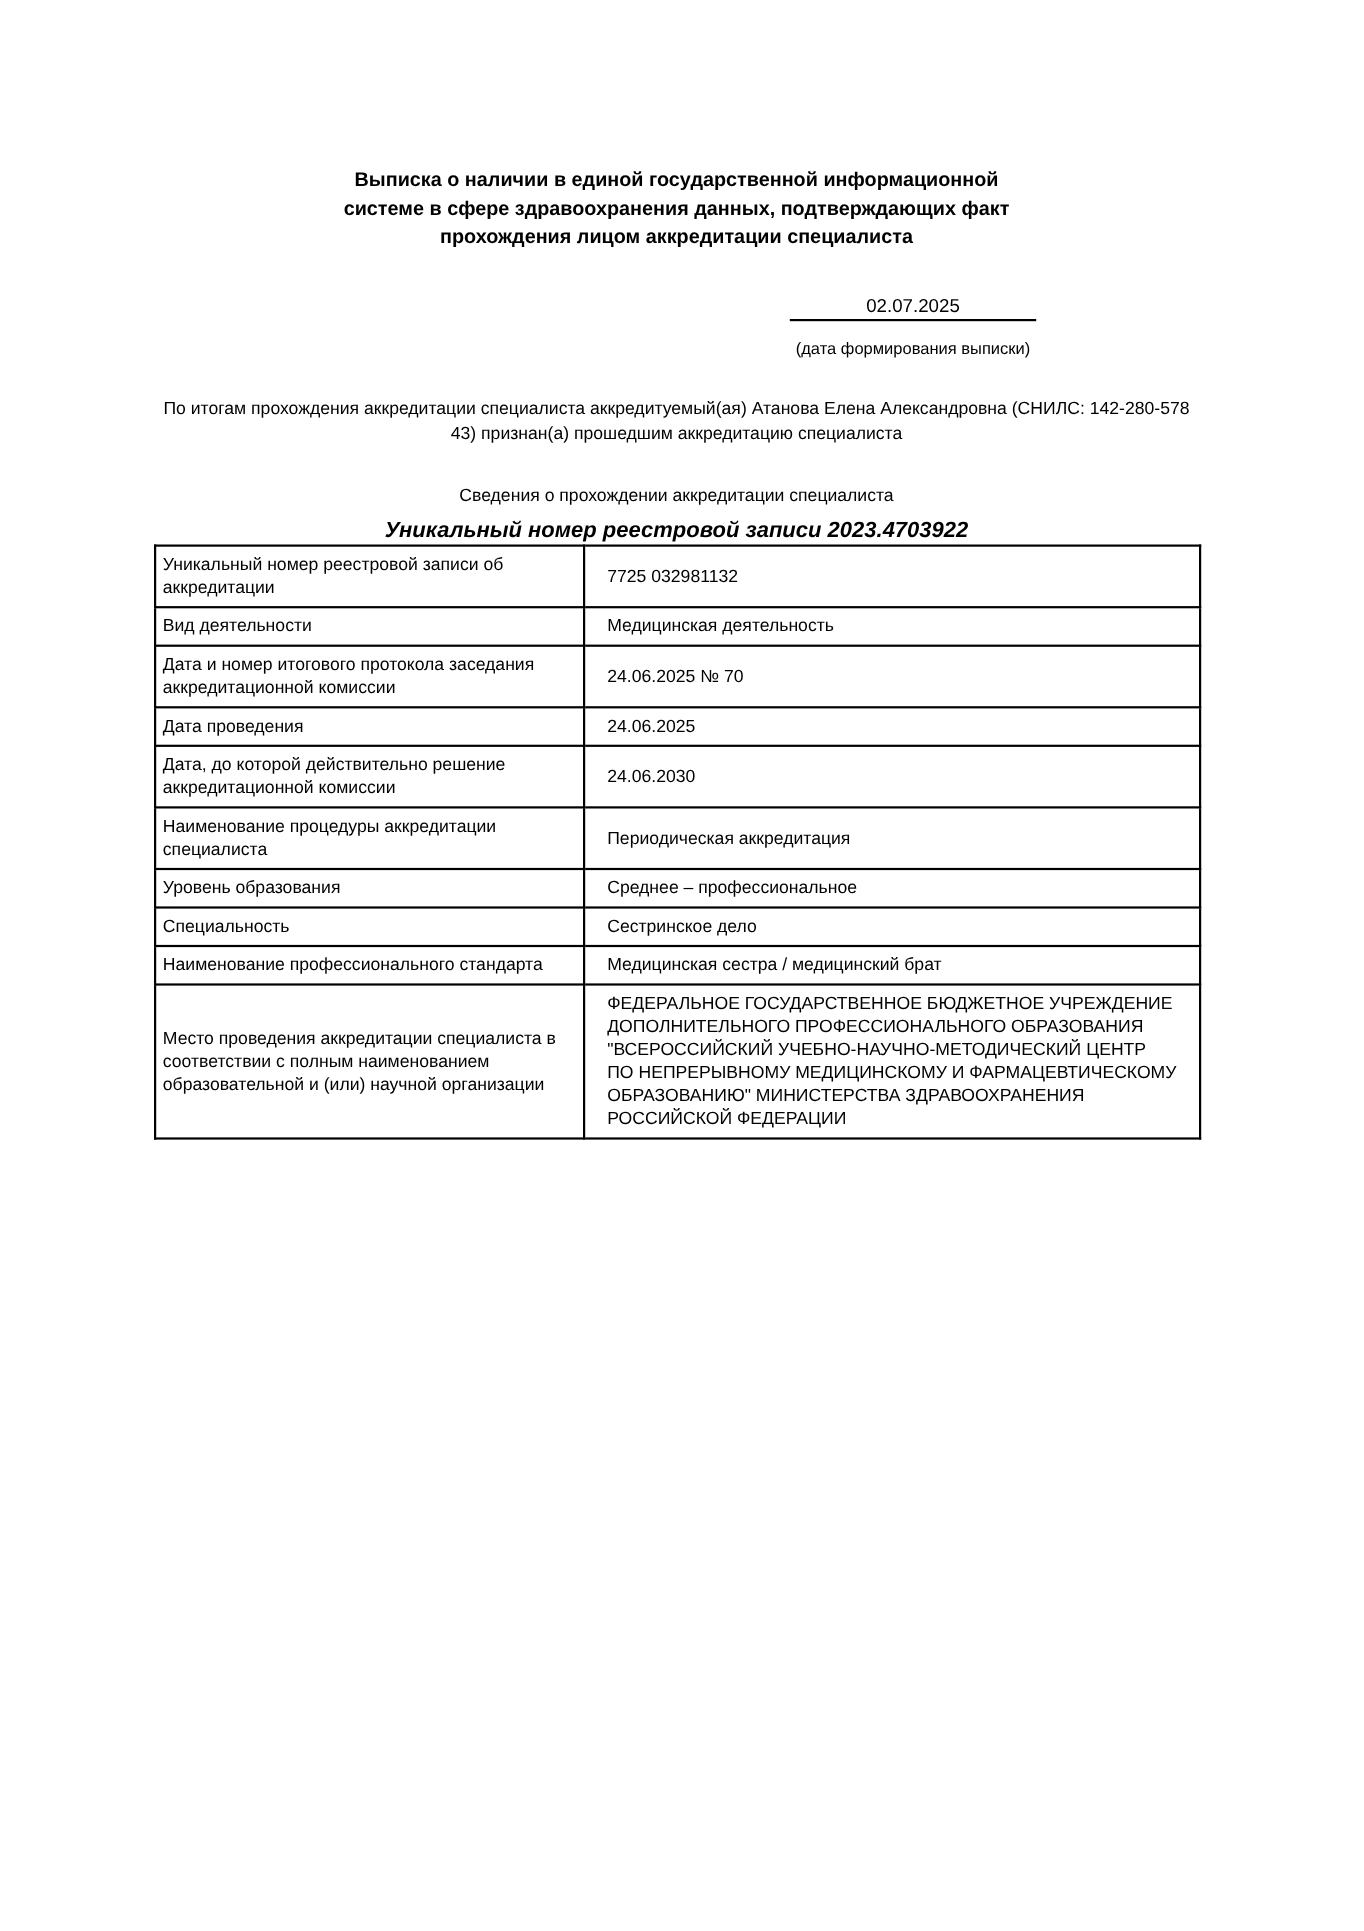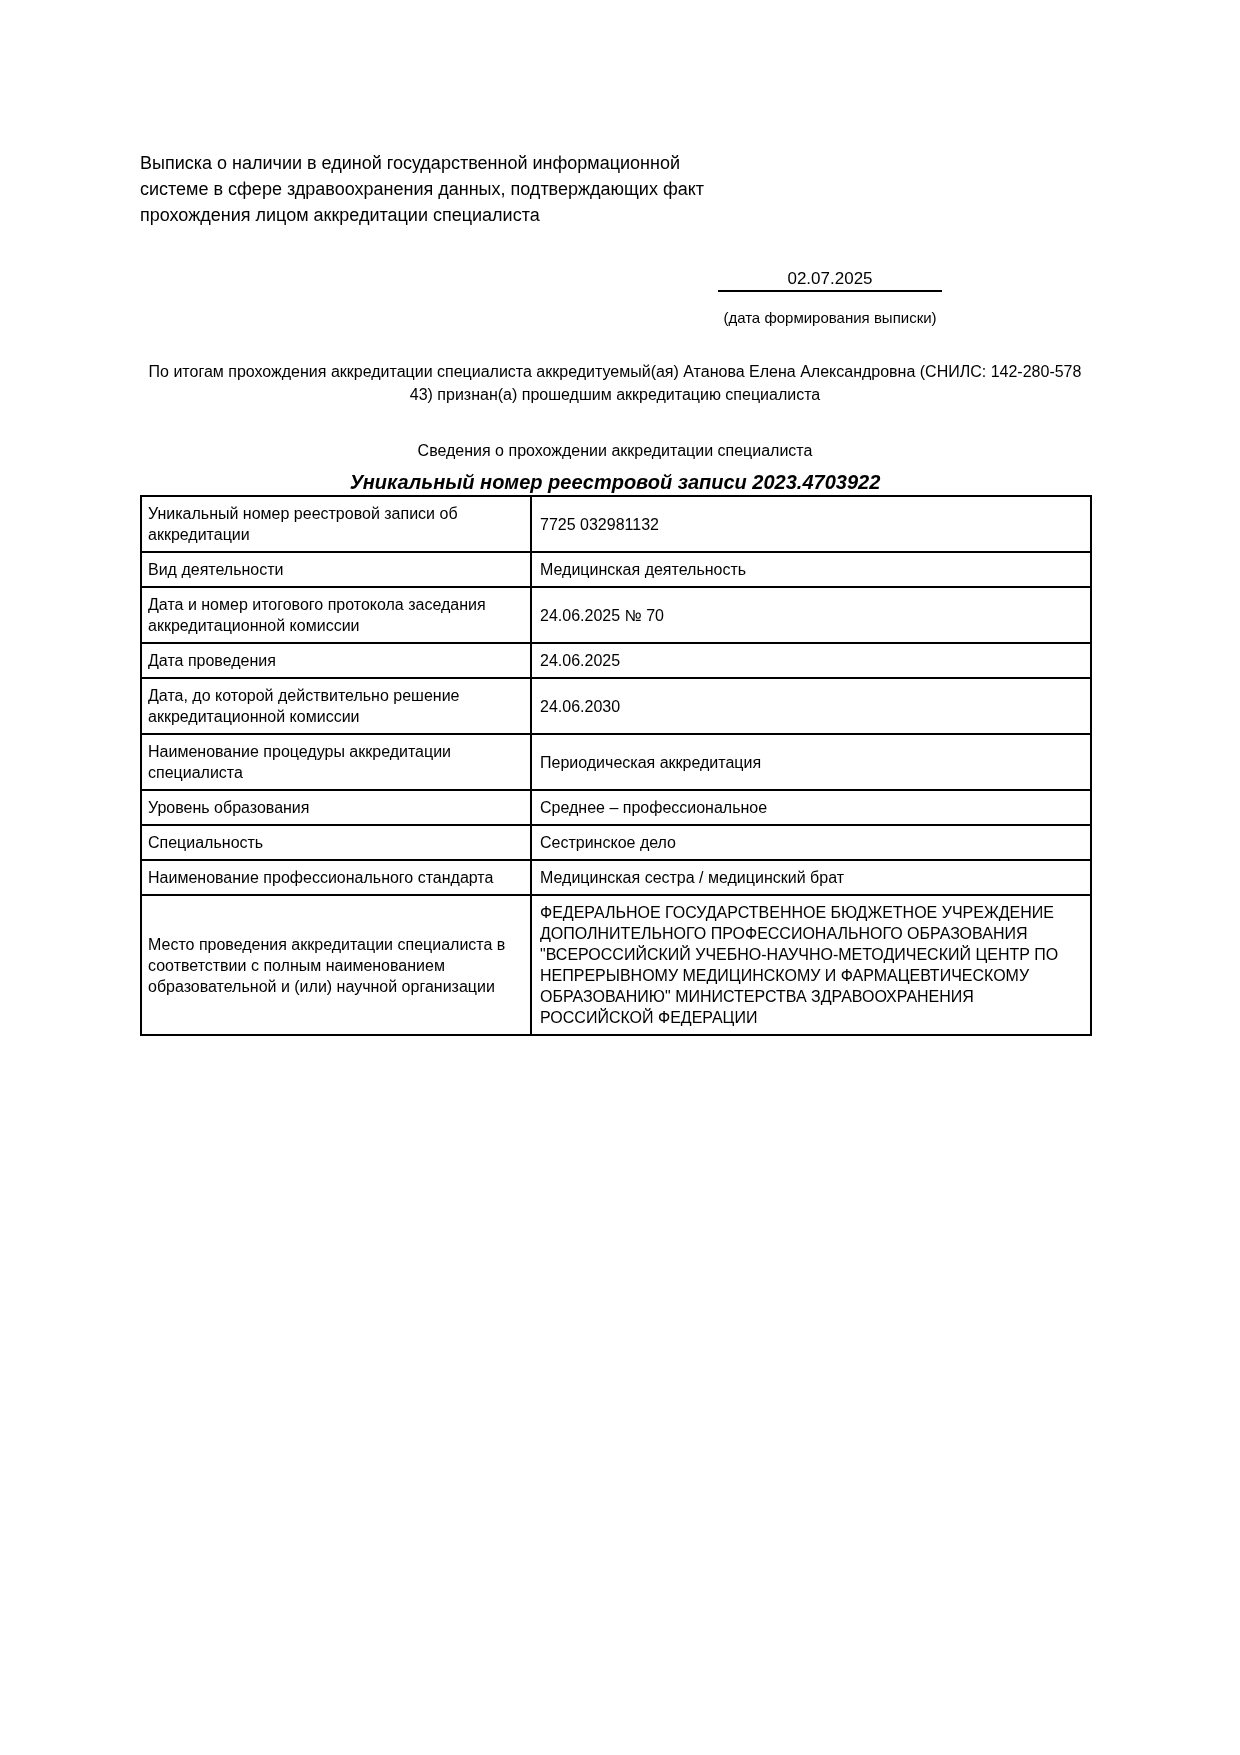--- a/index.html
+++ b/index.html
@@ -15,22 +15,23 @@
     height: 1755px;
     background: #ffffff;
     overflow: hidden;
   }
   .content {
     padding: 150px 150px 0 140px; 
   }
   .doc-title {
     margin: 0;
     font-size: 18px;
-    font-weight: normal;
+    font-weight: bold;
     line-height: 26px;
+    text-align: center;
   }
   .date-block {
     width: 224px;
     margin: 40px 0 0 578px;
     text-align: center;
   }
   .date-value {
     font-size: 17px;
     line-height: 21px;
     padding-bottom: 1px;
@@ -74,21 +75,21 @@
     line-height: 21px;
     vertical-align: middle;
     word-wrap: break-word;
   }
   td.cell-label {
     width: 390px;
     padding: 6px 4px 6px 6px;
   }
   td.cell-value {
     width: 560px;
-    padding: 6px 8px;
+    padding: 6px 20px;
   }
 </style>
 </head>
 <body>
 
 <div class="page">
   <div class="content">
 
     <h1 class="doc-title">
       <div>Выписка о наличии в единой государственной информационной</div>

